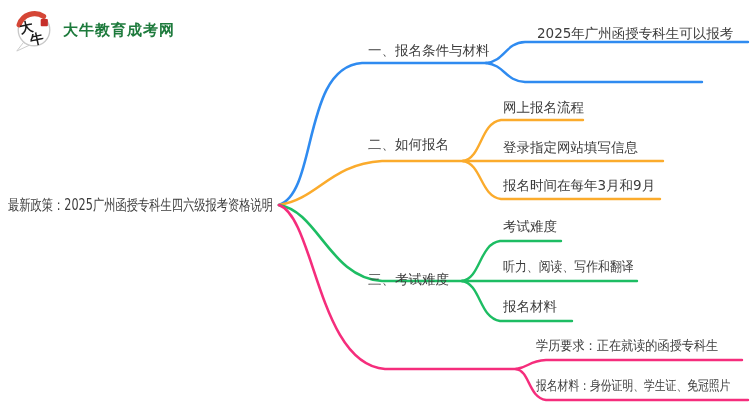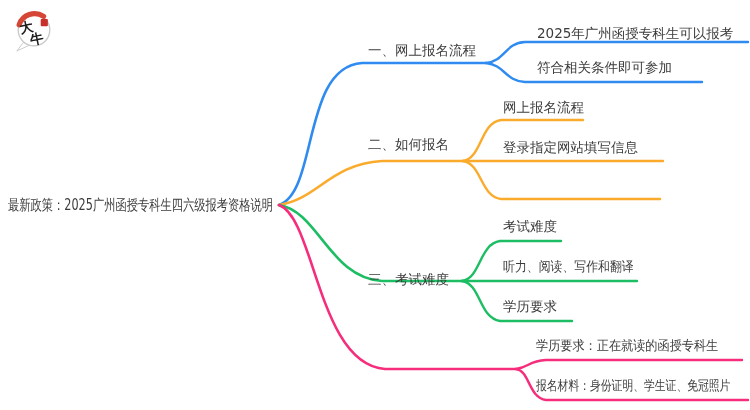--- a/index.html
+++ b/index.html
@@ -62,35 +62,36 @@
   <div class="logo">
     <svg width="44" height="44" viewBox="0 0 44 46">
       <path d="M 11 36 L 4 45 L 17 39 Z" fill="#ffffff" stroke="#c9c9c9" stroke-width="1"></path>
       <circle cx="22" cy="23" r="16.5" fill="#ffffff" stroke="#c9c9c9" stroke-width="1.4"></circle>
       <path d="M 6.5 17.5 A 17 17 0 0 1 32 8.8" stroke-width="5.5" fill="none" stroke-linecap="round" stroke="#d54636"></path>
       <rect x="29" y="11.5" width="7.5" height="7.5" rx="1" fill="#c62f2a"></rect>
       <text x="7" y="25" font-size="14" font-weight="bold" fill="#1c1c1c" transform="rotate(-12 14 20)">大</text>
       <text x="18" y="37" font-size="14" font-weight="bold" fill="#1c1c1c" transform="rotate(-12 25 32)">牛</text>
     </svg>
     <div class="logo-text">
+      <div class="logo-name">大牛教育成考网</div>
     </div>
   </div>
 
   <div class="node central" style="left:8px;top:196px;">最新政策：2025广州函授专科生四六级报考资格说明</div>
 
-  <div class="node blabel" style="left:368px;top:42px;">一、网上报名流程</div>
+  <div class="node blabel" style="left:368px;top:42px;">一、报名条件与材料</div>
   <div class="node blabel" style="left:368px;top:136px;text-align:right;">二、如何报名</div>
   <div class="node blabel" style="left:368px;top:271px;">三、考试难度</div>
 
   <div class="node child" style="left:537px;top:19px;margin-top:6px;">2025年广州函授专科生可以报考</div>
-  <div class="node child" style="left:537px;top:59px;">符合相关条件即可参加</div>
 
   <div class="node child" style="left:503px;top:139px;">登录指定网站填写信息</div>
   <div class="node child" style="left:503px;top:99px;">网上报名流程</div>
+  <div class="node child" style="left:503px;top:177px;">报名时间在每年3月和9月</div>
 
   <div class="node child" style="left:503px;top:218px;">考试难度</div>
   <div class="node child sx88" style="left:503px;top:258px;">听力、阅读、写作和翻译</div>
-  <div class="node child" style="left:503px;top:298px;">学历要求</div>
+  <div class="node child" style="left:503px;top:298px;">报名材料</div>
 
   <div class="node child sx90" style="left:536px;top:337px;">学历要求：正在就读的函授专科生</div>
   <div class="node child sx80" style="left:536px;top:377px;">报名材料：身份证明、学生证、免冠照片</div>
 
 </div>
 
 </body></html>

